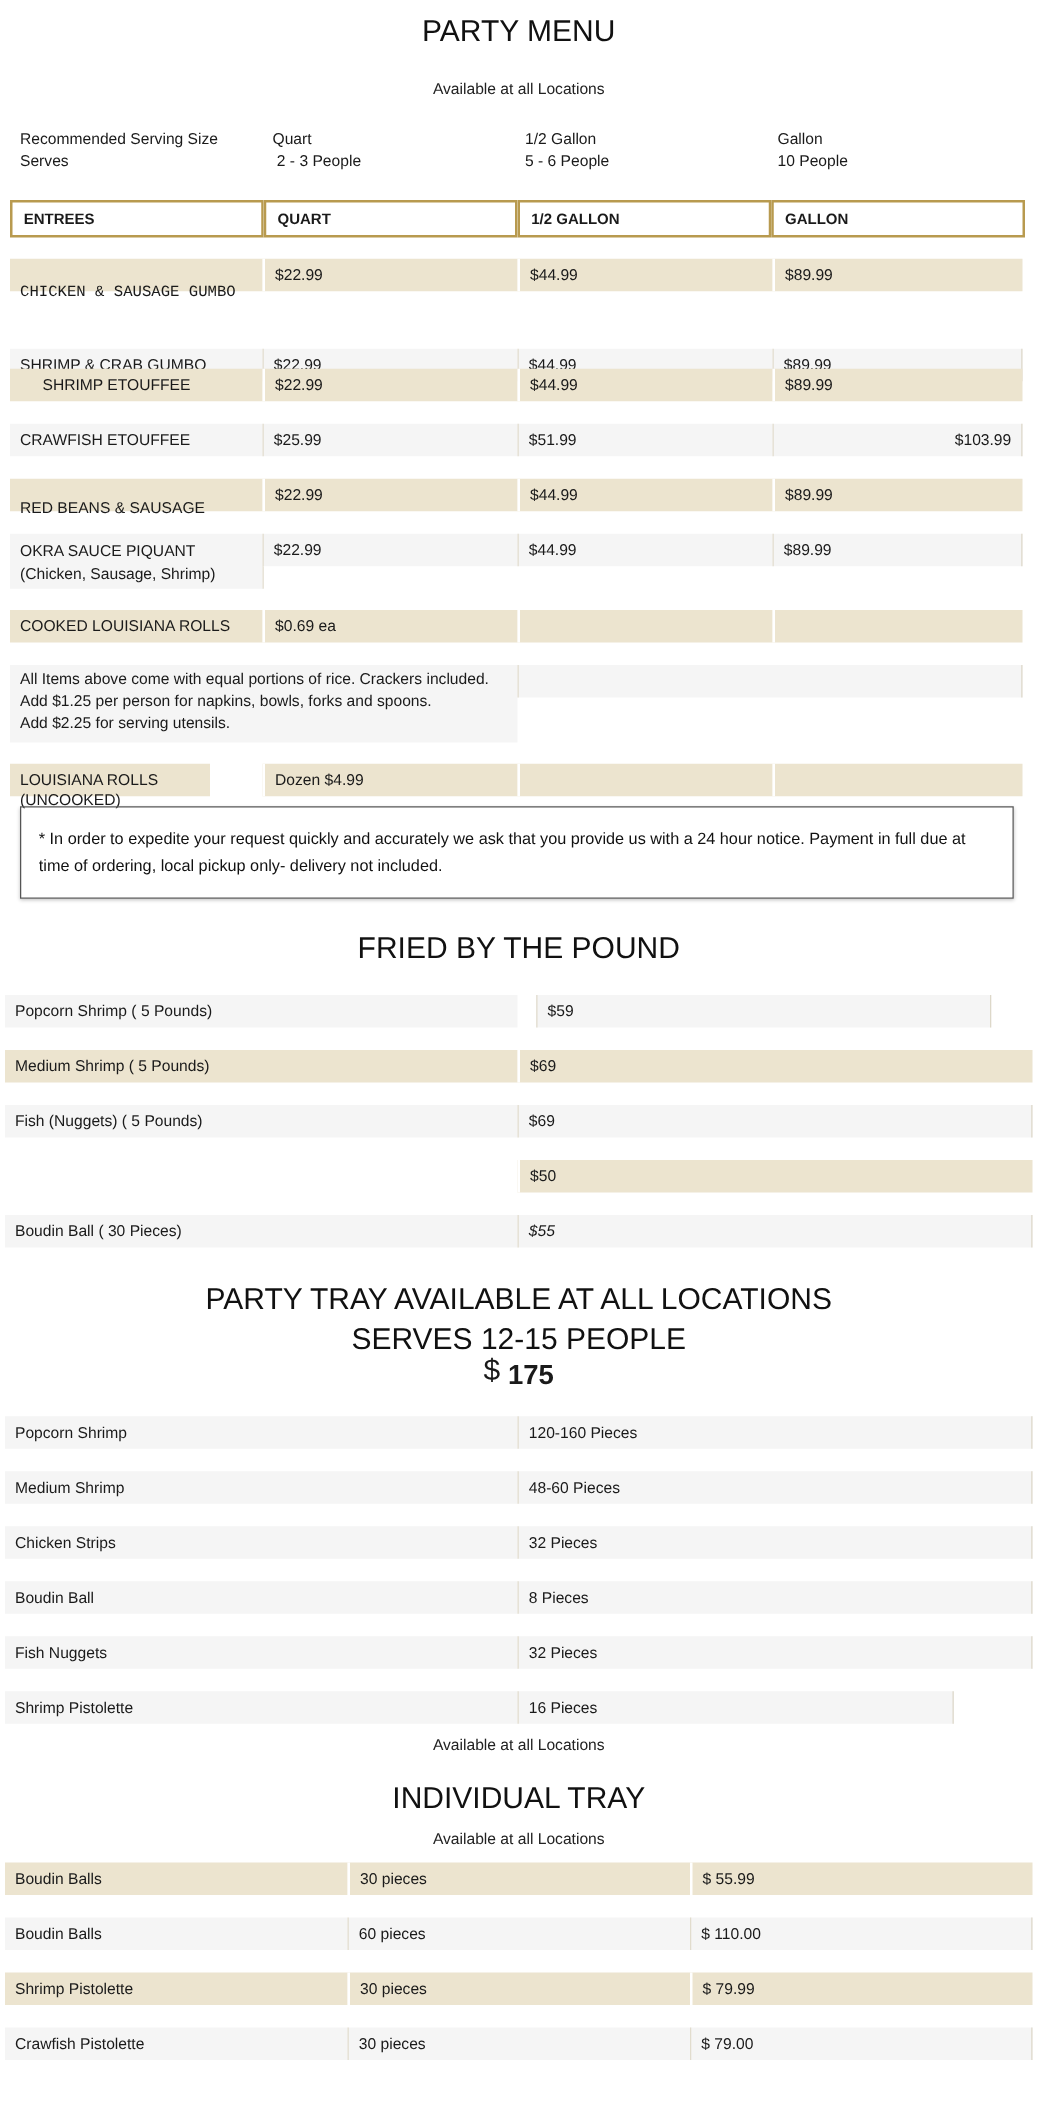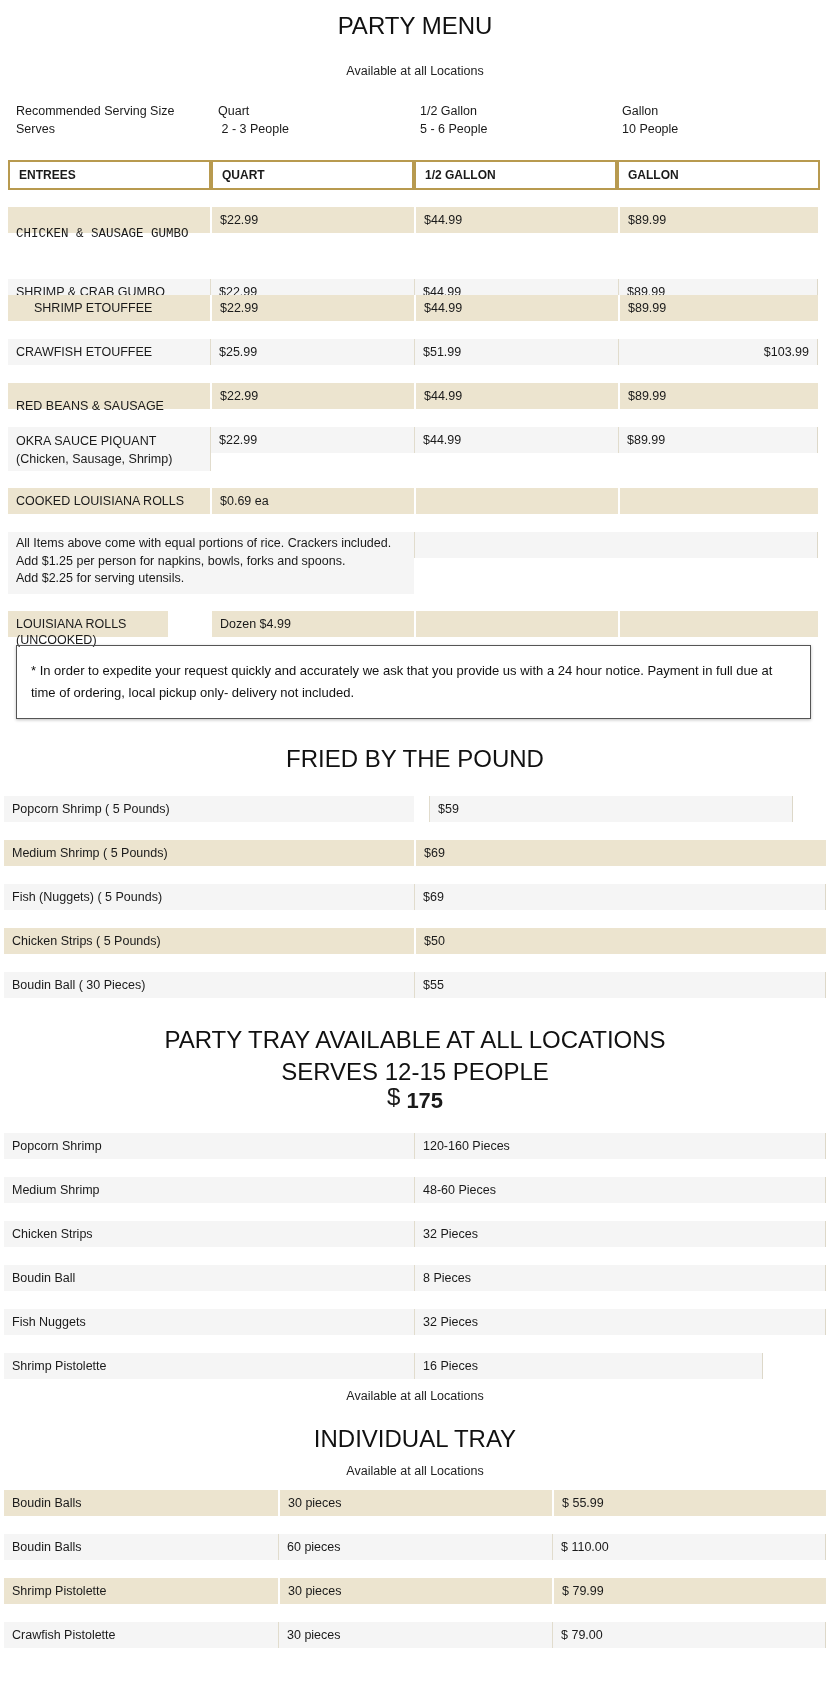--- a/index.html
+++ b/index.html
@@ -156,26 +156,25 @@
 </div>
 <div class="row2" style="top:840px;">
   <div class="cell tan" style="left:0; width:410px;">Medium Shrimp ( 5 Pounds)</div>
   <div class="cell tan sep" style="left:410px; width:412px;">$69</div>
 </div>
 <div class="row2" style="top:884px;">
   <div class="cell grey" style="left:0; width:410px;">Fish (Nuggets) ( 5 Pounds)</div>
   <div class="cell grey sep-g redge" style="left:410px; width:412px;">$69</div>
 </div>
 <div class="row2" style="top:928px;">
-  <div class="cell tan" style="left:0; width:410px;">Chicken Strips ( 5 Pounds)</div>
   <div class="cell tan sep" style="left:410px; width:412px;">$50</div>
 </div>
 <div class="row2" style="top:972px;">
   <div class="cell grey" style="left:0; width:410px;">Boudin Ball ( 30 Pieces)</div>
-  <div class="cell grey sep-g redge" style="left:410px; width:412px;">$55</div>
+  <div class="cell grey sep-g redge" style="left:410px; width:412px;font-style:italic;">$55</div>
 </div>
 
 <div class="abs center-text h1" style="top:1024px; line-height:32px;">
   <div>PARTY TRAY AVAILABLE AT ALL LOCATIONS</div>
   <div>SERVES 12-15 PEOPLE</div>
 </div>
 <div class="abs center-text" style="top:1086px; font-size:22px; font-weight:bold;">
   <span style="font-weight:normal; font-size:24px; position:relative; top:-3px;">$</span>
   <span>175</span>
 </div>

